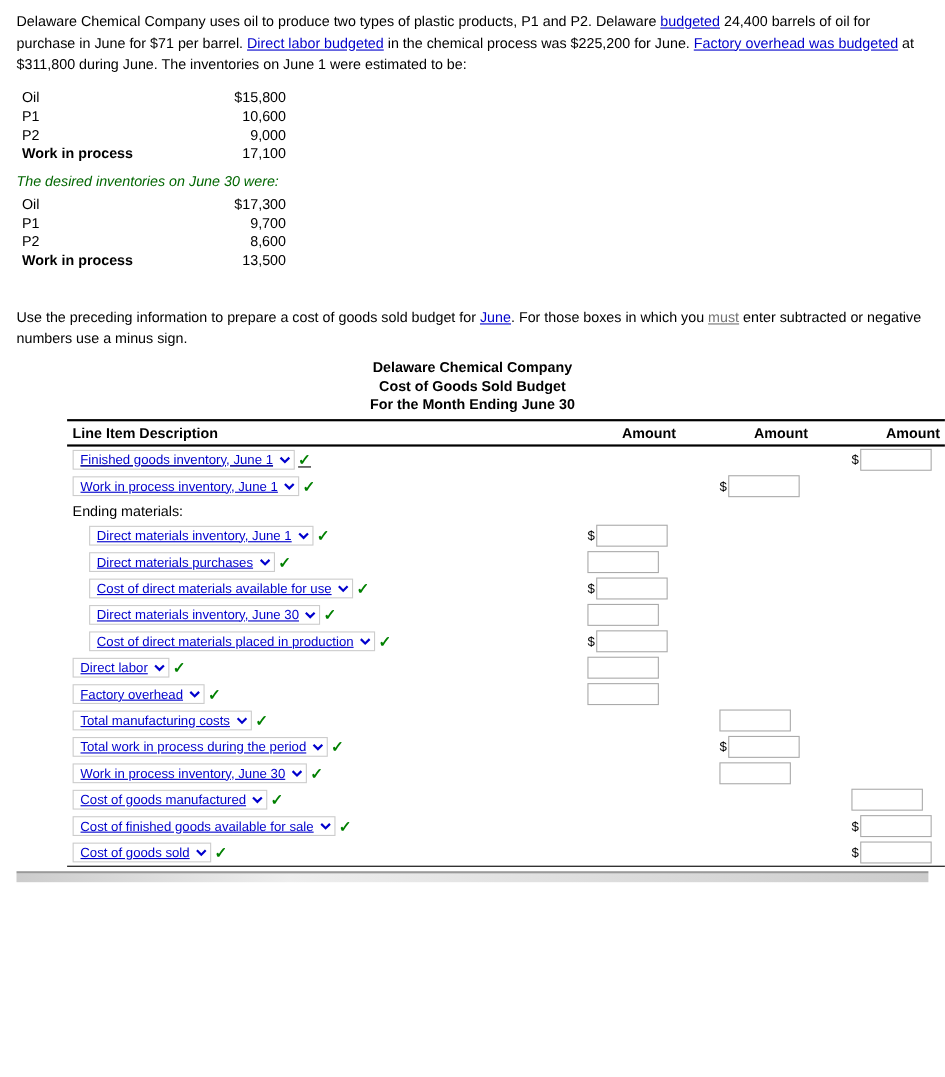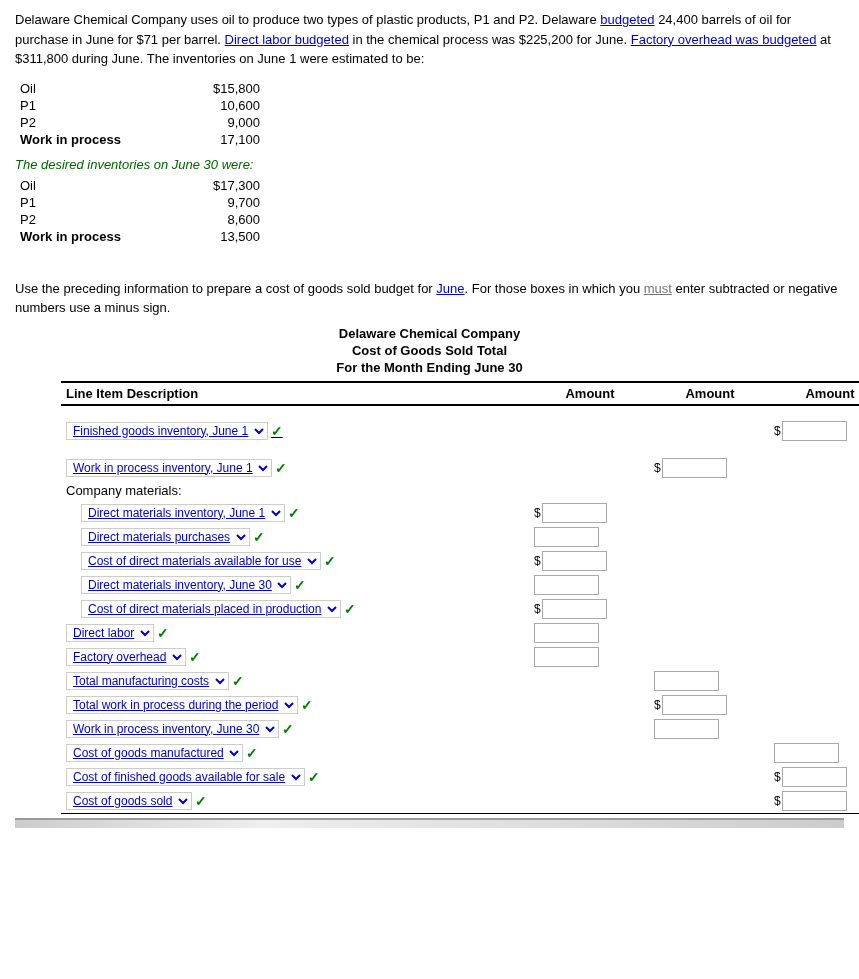--- a/index.html
+++ b/index.html
@@ -174,37 +174,37 @@
 
 <br>
 
 
 <div class="instruction-text">
   Use the preceding information to prepare a cost of goods sold budget for <span style="color:#0000cc;text-decoration:underline">June</span>. For those boxes in which you <span style="color:#737373;text-decoration:underline">must</span> enter subtracted or negative numbers use a minus sign.
 </div>
 
 
 <div class="company-header">Delaware Chemical Company</div>
-<div class="company-header">Cost of Goods Sold Total</div>
+<div class="company-header">Cost of Goods Sold Budget</div>
 <div class="company-header" style="margin-bottom:6px;">For the Month Ending June 30</div>
 
 
 <table class="budget-table">
   <thead>
     <tr>
       <th style="text-align:left; border-bottom:2px solid #000; border-top:2px solid #000; padding:3px 5px;">Line Item Description</th>
       <th style="text-align:center; border-bottom:2px solid #000; border-top:2px solid #000; width:120px;">Amount</th>
       <th style="text-align:center; border-bottom:2px solid #000; border-top:2px solid #000; width:120px;">Amount</th>
       <th style="text-align:center; border-bottom:2px solid #000; border-top:2px solid #000; width:120px;">Amount</th>
     </tr>
   </thead>
   <tbody>
 
     <tr>
-      <td style="padding:16px 5px;text-decoration:underline;">
+      <td style="padding:3px 5px;text-decoration:underline;">
         <div class="dropdown-cell">
           <select class="line-select">
             <option>Finished goods inventory, June 1</option>
           </select>
           <span class="check-mark">✓</span>
         </div>
       </td>
       <td></td>
       <td></td>
       <td>
@@ -228,21 +228,21 @@
       <td>
         <div class="cell-with-input">
           <span class="dollar-prefix">$</span>
           <input class="input-box" type="text" style="">
         </div>
       </td>
       <td></td>
     </tr>
 
     <tr>
-      <td style="padding:3px 5px; font-weight:normal;">Company materials:</td>
+      <td style="padding:3px 5px; font-weight:normal;">Ending materials:</td>
       <td></td>
       <td></td>
       <td></td>
     </tr>
 
     <tr>
       <td style="padding:3px 5px 3px 20px;">
         <div class="dropdown-cell">
           <select class="line-select">
             <option>Direct materials inventory, June 1</option>

